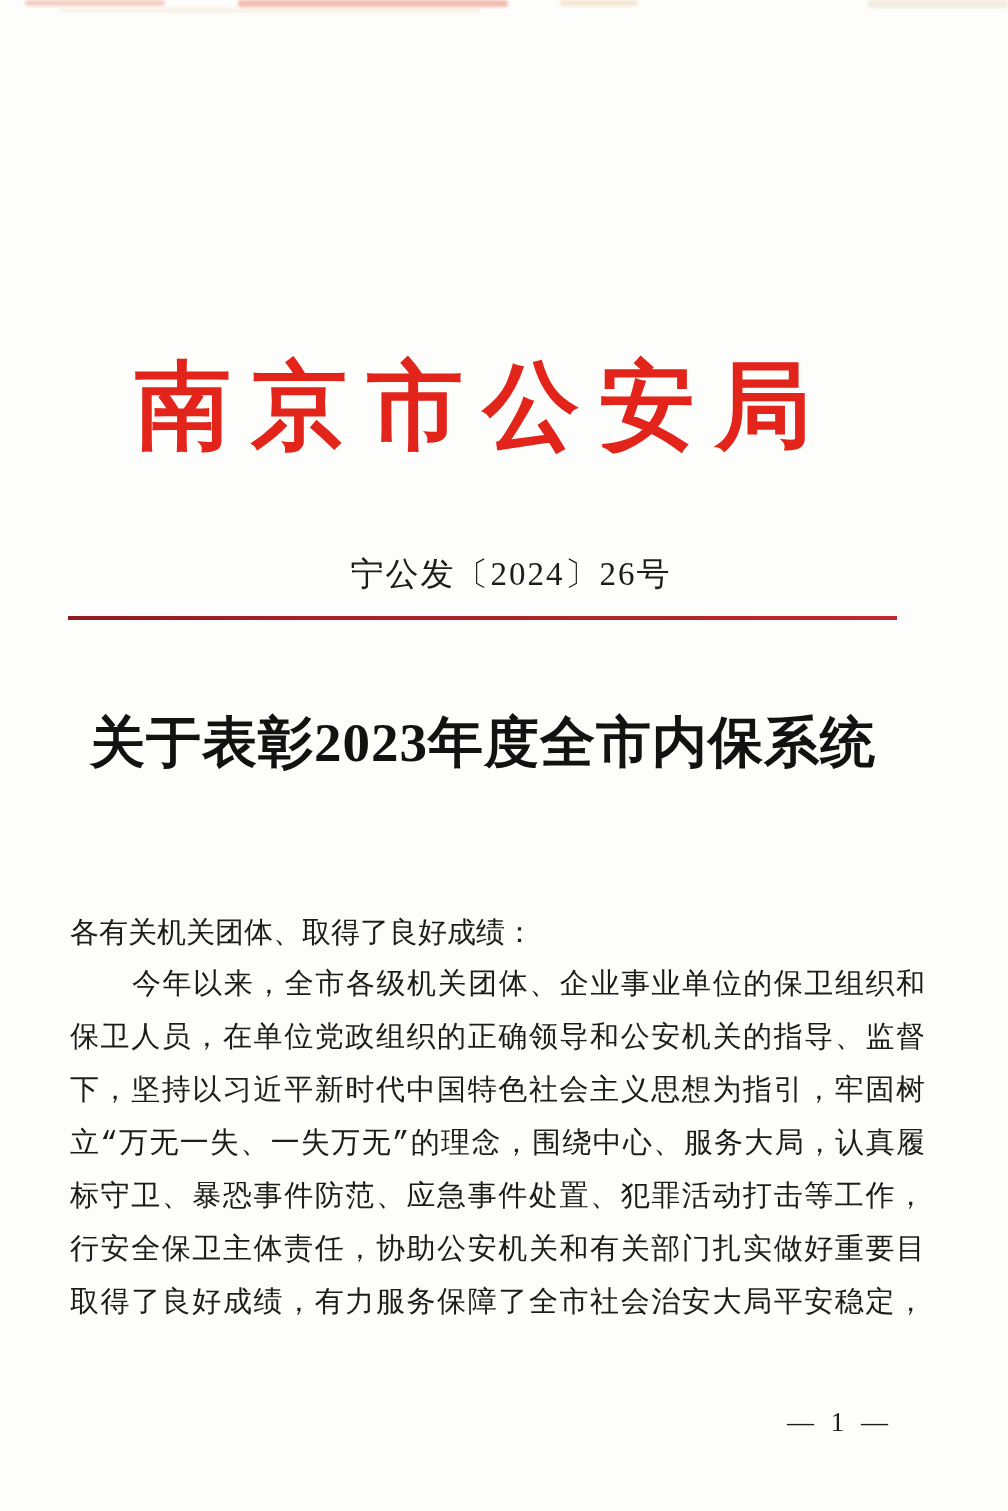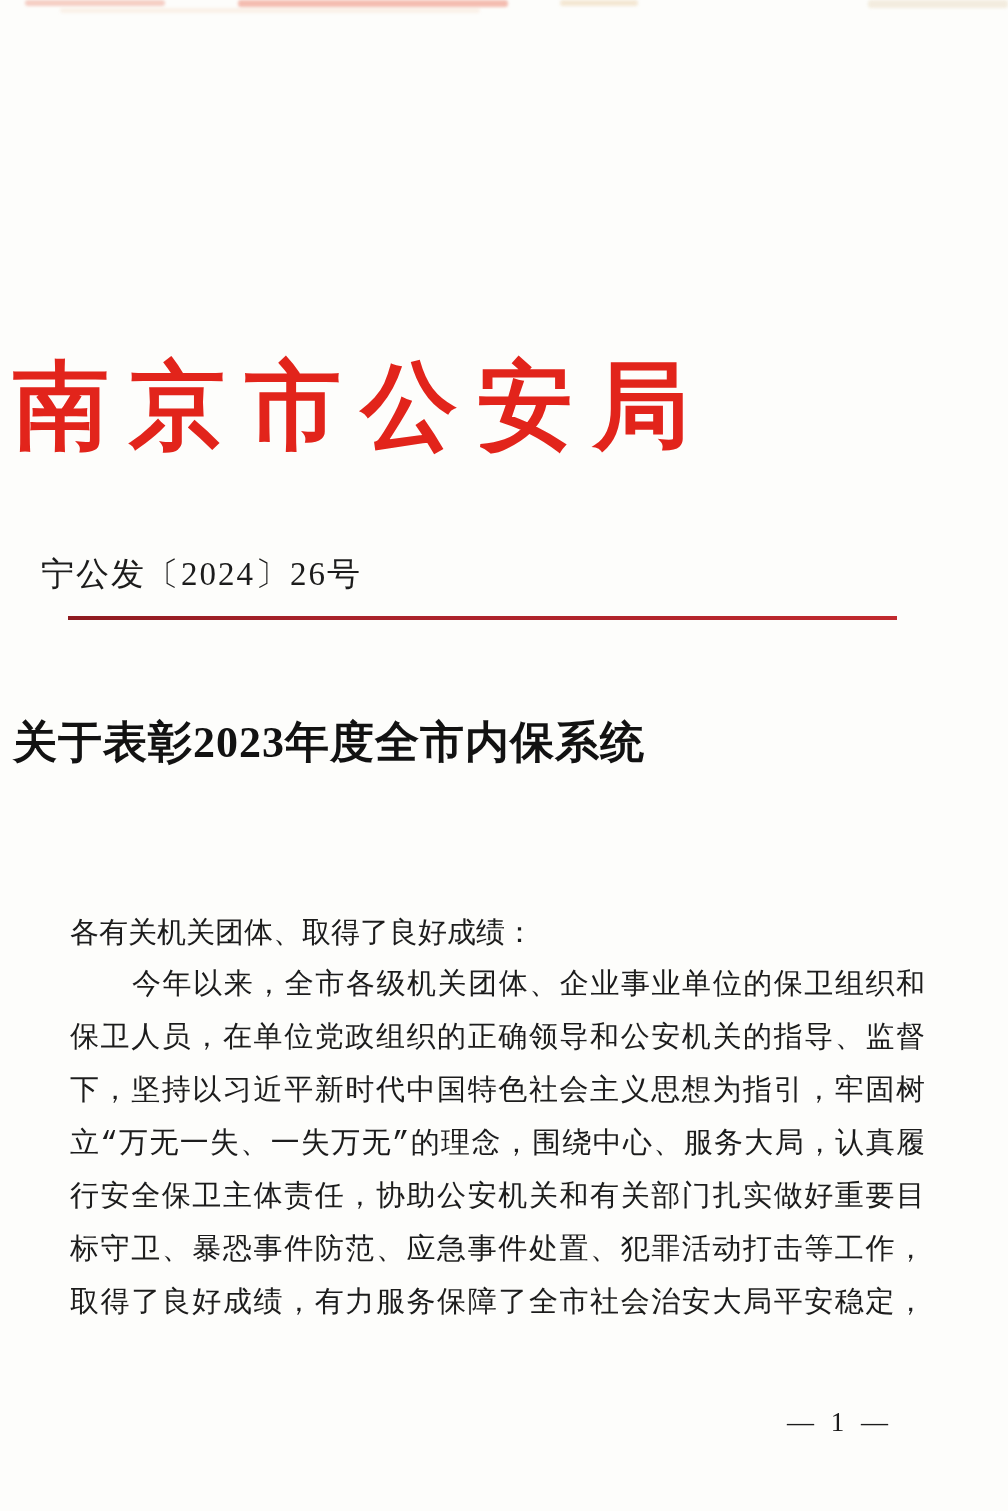--- a/index.html
+++ b/index.html
@@ -24,23 +24,23 @@
   }
   .smudge.s1 { left: 25px;  width: 140px; height: 6px; background: rgba(233,118,92,0.35); }
   .smudge.s2 { left: 238px; width: 270px; height: 7px; background: rgba(230,98,72,0.42); }
   .smudge.s3 { left: 560px; width: 78px;  height: 6px; background: rgba(236,214,178,0.55); }
   .smudge.s4 { left: 868px; width: 140px; height: 8px; background: rgba(238,228,208,0.65); }
   .smudge.s5 { left: 60px;  top: 8px; width: 420px; height: 5px; background: rgba(240,190,150,0.18); }
 
   
   .centered-col {
     position: absolute;
-    left: 13px;
+    left: 0;
     width: 966px;
-    text-align: left;
+    text-align: center;
   }
 
   .agency-header {
     top: 352px;
     font-size: 96px;
     line-height: 110px;
     font-weight: bold;
     letter-spacing: 20px;
     color: #e2241b;
     white-space: nowrap;
@@ -60,21 +60,21 @@
     left: 68px;
     top: 616px;
     width: 829px;
     height: 4px;
     background: linear-gradient(90deg, #8e1b20, #a8222a 30%, #b2242b 70%, #c12a2e);
     border: 0;
   }
 
   .doc-title {
     top: 710px;
-    font-size: 44px;
+    font-size: 55px;
     line-height: 65px;
     font-weight: bold;
     color: #121212;
     letter-spacing: 1px;
   }
 
   .body-block {
     position: absolute;
     left: 70px;
     top: 906px;
@@ -130,21 +130,21 @@
     <div>关于表彰2023年度全市内保系统</div>
   </div>
 
   <div class="body-block">
     <div class="salutation">各有关机关团体、取得了良好成绩：</div>
     <div id="body-lines">
         <div class="body-line indent-first">今年以来，全市各级机关团体、企业事业单位的保卫组织和</div>
         <div class="body-line">保卫人员，在单位党政组织的正确领导和公安机关的指导、监督</div>
         <div class="body-line">下，坚持以习近平新时代中国特色社会主义思想为指引，牢固树</div>
         <div class="body-line">立“万无一失、一失万无”的理念，围绕中心、服务大局，认真履</div>
+        <div class="body-line">标守卫、暴恐事件防范、应急事件处置、犯罪活动打击等工作，</div>
         <div class="body-line">行安全保卫主体责任，协助公安机关和有关部门扎实做好重要目</div>
-        <div class="body-line">标守卫、暴恐事件防范、应急事件处置、犯罪活动打击等工作，</div>
         <div class="body-line">取得了良好成绩，有力服务保障了全市社会治安大局平安稳定，</div>
       </div>
   </div>
 
   <div class="page-number">— 1 —</div>
 
 </div>
 
 </body></html>

